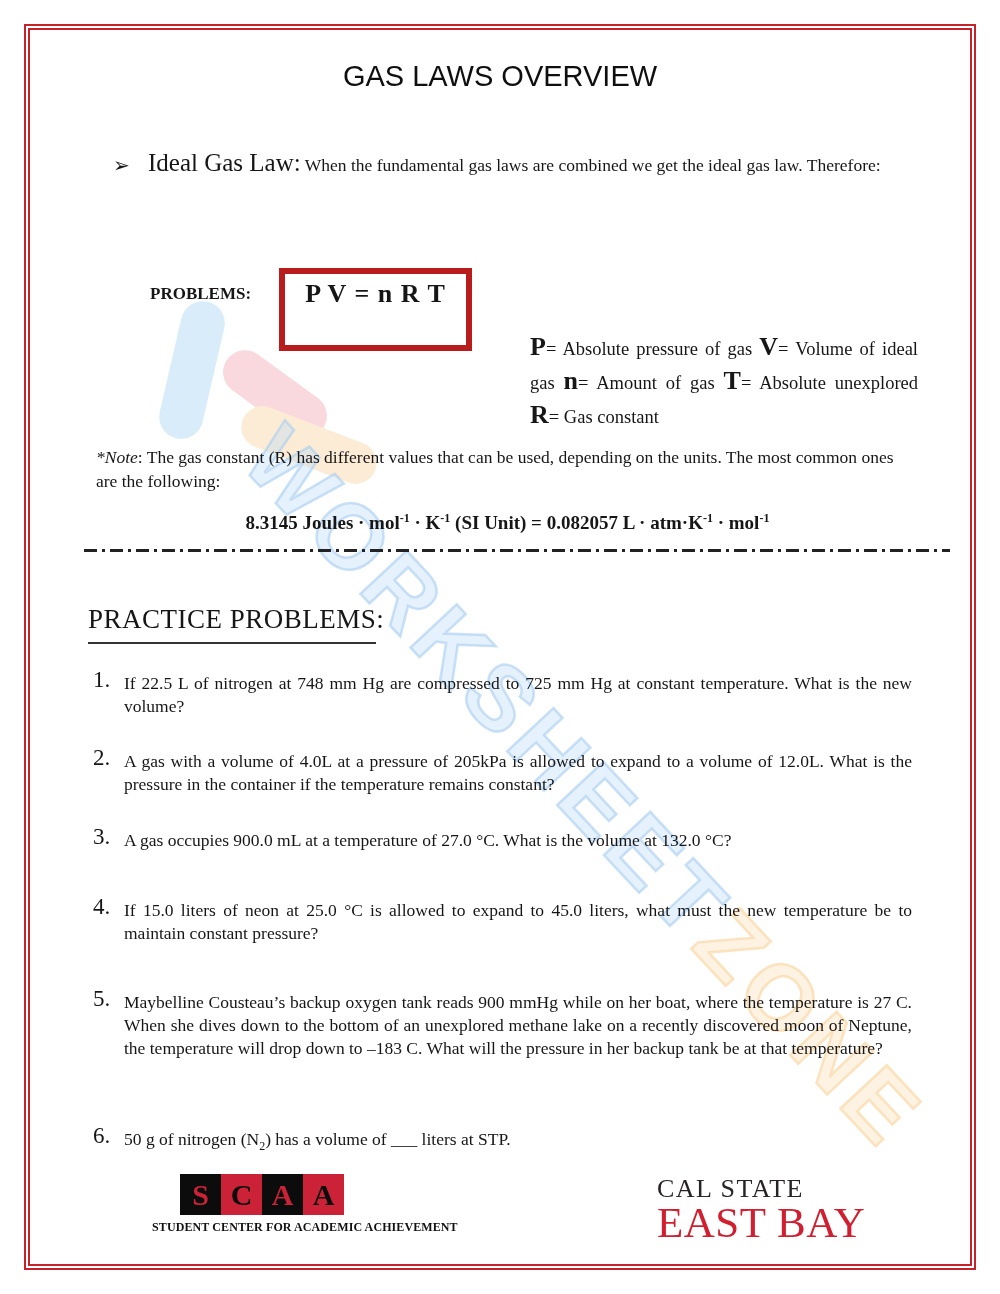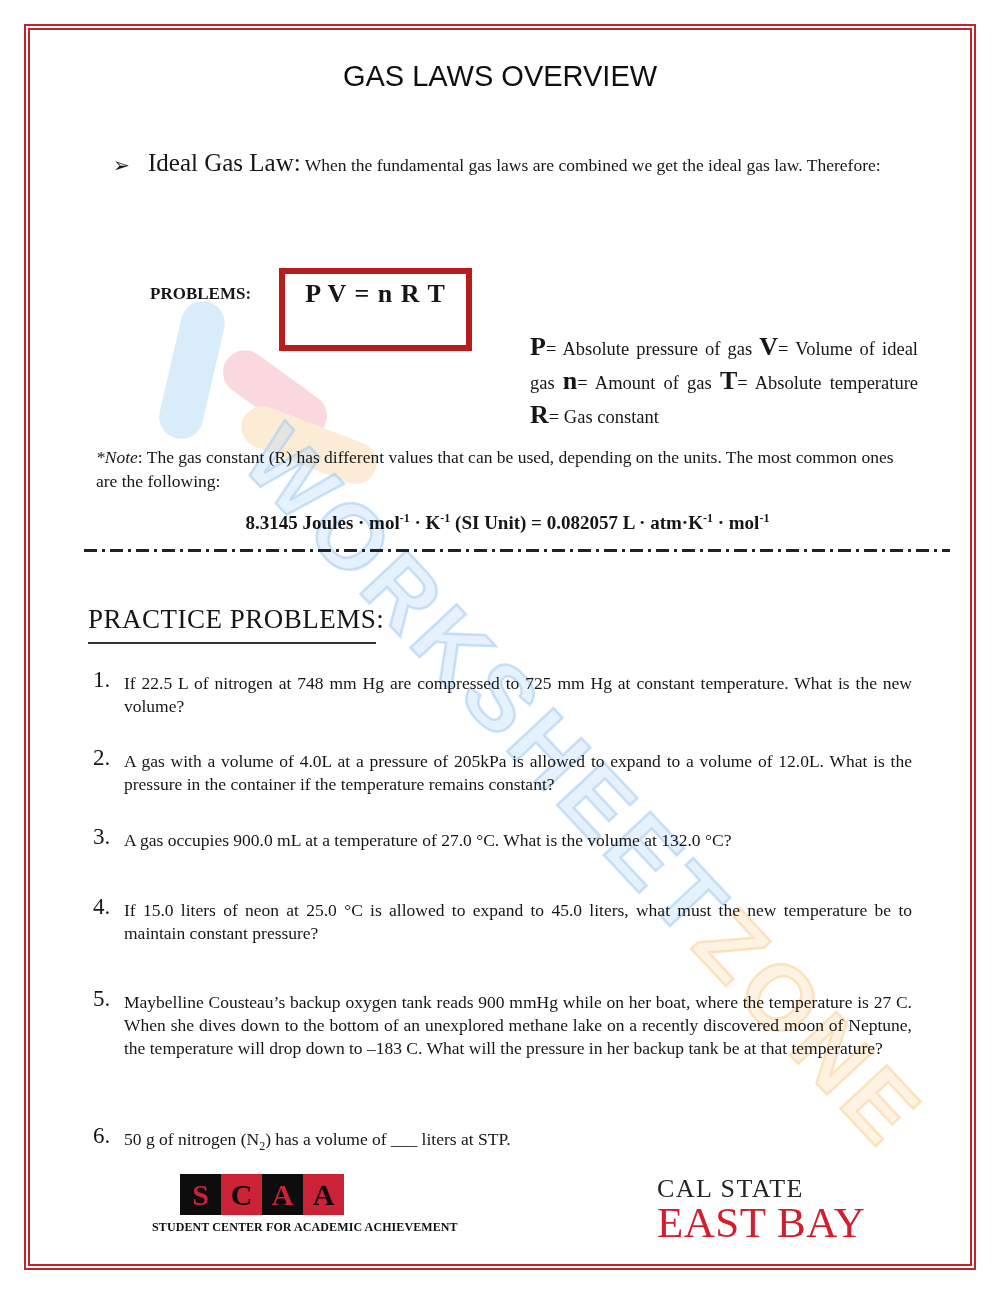--- a/index.html
+++ b/index.html
@@ -98,21 +98,21 @@
     </div>
 
     <div class="eq-label">PROBLEMS:</div>
     <div class="eq-box">
       <div class="eq-formula">P V = n R T</div>
     </div>
 
     <p class="legend"><b>P</b><span>= Absolute pressure of gas</span>
       <b>V</b><span>= Volume of ideal gas</span>
       <b>n</b><span>= Amount of gas</span>
-      <b>T</b><span>= Absolute temperature</span>
+      <b>T</b><span>= Absolute unexplored</span>
       <b>R</b><span>= Gas constant</span></p>
 
     <p class="note"><span class="prefix">*Note</span><span>: The gas constant (R) has different values that can be used, depending on the units. The most common ones are the following:</span></p>
 
     <p class="constants"><span>8.3145 Joules · mol</span><sup>-1</sup><span> · K</span><sup>-1</sup><span> (SI Unit) = 0.082057 L · atm·K</span><sup>-1</sup><span> · mol</span><sup>-1</sup></p>
 
     <div class="divider"></div>
 
     <h2 class="pp-heading"><span class="utext">PRACTICE PROBLEMS</span><span>:</span></h2>
 

